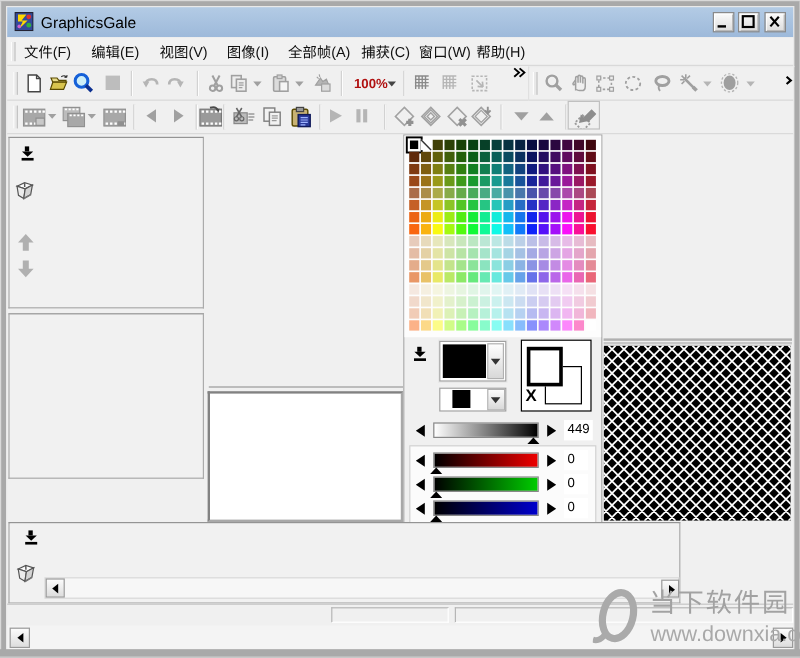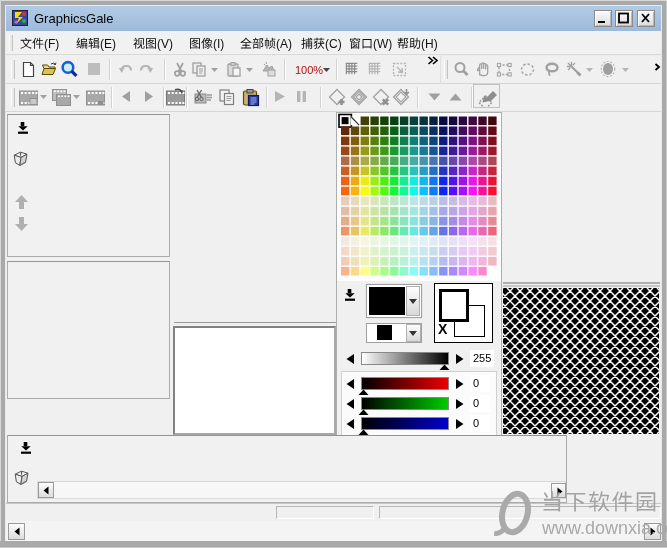--- a/index.html
+++ b/index.html
@@ -174,21 +174,21 @@
   </svg>
 <svg class="abs" style="left:245px;top:66px" width="10" height="8">
     <path d="M1 2 L8 2 L4.5 6 Z" fill="#a0a0a0"></path>
   </svg>
 <svg class="abs" style="left:260px;top:61px" width="17" height="17" viewBox="0 0 17 17">
     <path d="M3 10 l4 -6 2 3 3 -2 2 5 z" fill="#b5b5b5" stroke="#a0a0a0"></path>
     <rect x="8" y="9" width="7" height="6" fill="#dcdcdc" stroke="#a0a0a0"></rect>
     <path d="M4 3 l1.5 1.5 M6 1 l0.5 2" stroke="#a0a0a0" stroke-width="1"></path>
   </svg>
 <div class="sep" style="left:284px;top:59px;height:21px;"></div>
-<div class="abs" style="left:295px;top:64px;font-size:11px;font-weight:normal;color:#b01010;">100%</div>
+<div class="abs" style="left:295px;top:64px;font-size:11px;font-weight:bold;color:#b01010;">100%</div>
 <svg class="abs" style="left:322px;top:66px" width="10" height="8">
     <path d="M1 2 L8 2 L4.5 6 Z" fill="#444"></path>
   </svg>
 <div class="sep" style="left:336px;top:59px;height:21px;"></div>
 <svg class="abs" style="left:344px;top:61px" width="15" height="15" viewBox="0 0 17 17">
     <path d="M2 2.7 h13 M2 5.8 h13 M2 8.9 h13 M2 12 h13 M2.7 2 v13 M5.8 2 v13 M8.9 2 v13 M12 2 v13" stroke="#8a8a8a" stroke-width="1.3"></path>
   </svg>
 <svg class="abs" style="left:367px;top:61px" width="15" height="15" viewBox="0 0 17 17">
     <path d="M2 2.7 h13 M2 5.8 h13 M2 8.9 h13 M2 12 h13 M2.7 2 v13 M5.8 2 v13 M8.9 2 v13 M12 2 v13" stroke="#b5b5b5" stroke-width="1.3"></path>
   </svg>
@@ -644,21 +644,21 @@
 <div class="abs" style="left:454px;top:305px;width:31px;height:32px;background:#fff;border:1px solid #000;box-sizing:border-box;"></div>
 <div class="abs" style="left:439px;top:289px;width:30px;height:33px;background:#fff;border:3px solid #000;box-sizing:border-box;"></div>
 <div class="abs" style="left:438px;top:321px;font-size:14px;font-weight:bold;color:#000;">X</div>
 <svg class="abs" style="left:345px;top:353px" width="10" height="12">
     <path d="M9 1 L9 11 L1.5 6 Z" fill="#000"></path>
   </svg>
 <div class="abs" style="left:361px;top:352px;width:88px;height:13px;background:linear-gradient(to right,#ffffff,#000000);border:1px solid #888;box-sizing:border-box;"></div>
 <svg class="abs" style="left:455px;top:353px" width="10" height="12">
     <path d="M1 1 L1 11 L8.5 6 Z" fill="#000"></path>
   </svg>
-<div class="abs" style="left:470px;top:350px;width:24px;height:17px;background:#fff;font-size:11px;color:#000;text-align:left;padding-left:3px;line-height:17px;box-sizing:border-box;">255</div>
+<div class="abs" style="left:470px;top:350px;width:24px;height:17px;background:#fff;font-size:11px;color:#000;text-align:left;padding-left:3px;line-height:17px;box-sizing:border-box;">449</div>
 <svg class="abs" style="left:439px;top:364px" width="11" height="7">
     <path d="M5.5 0.5 L10.5 6 L0.5 6 Z" fill="#000"></path>
   </svg>
 <div class="abs" style="left:341px;top:371px;width:156px;height:65px;background:#fbfbfb;border:1px solid #d0d0d0;box-sizing:border-box;"></div>
 <svg class="abs" style="left:345px;top:378px" width="10" height="12">
     <path d="M9 1 L9 11 L1.5 6 Z" fill="#000"></path>
   </svg>
 <div class="abs" style="left:361px;top:377px;width:88px;height:13px;background:linear-gradient(to right,#000000,#ee0000);border:1px solid #888;box-sizing:border-box;"></div>
 <svg class="abs" style="left:455px;top:378px" width="10" height="12">
     <path d="M1 1 L1 11 L8.5 6 Z" fill="#000"></path>

